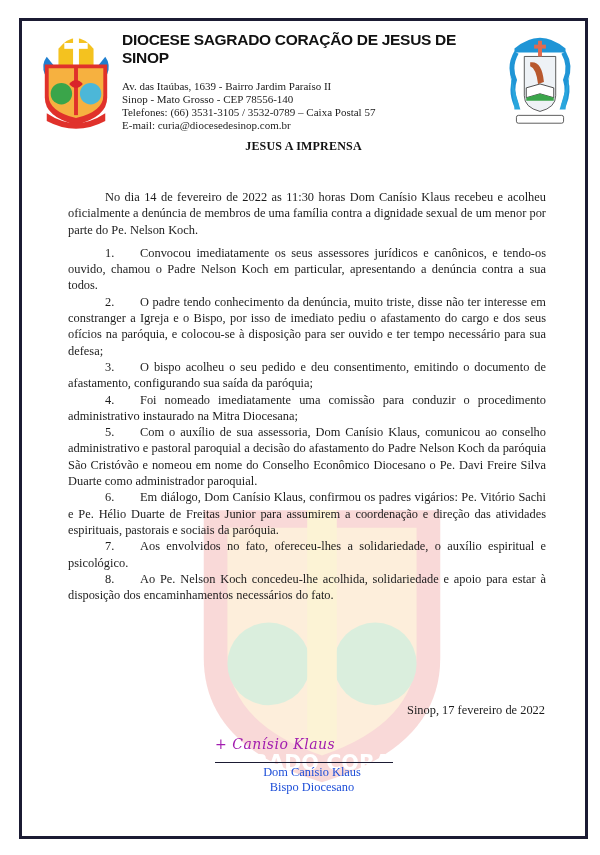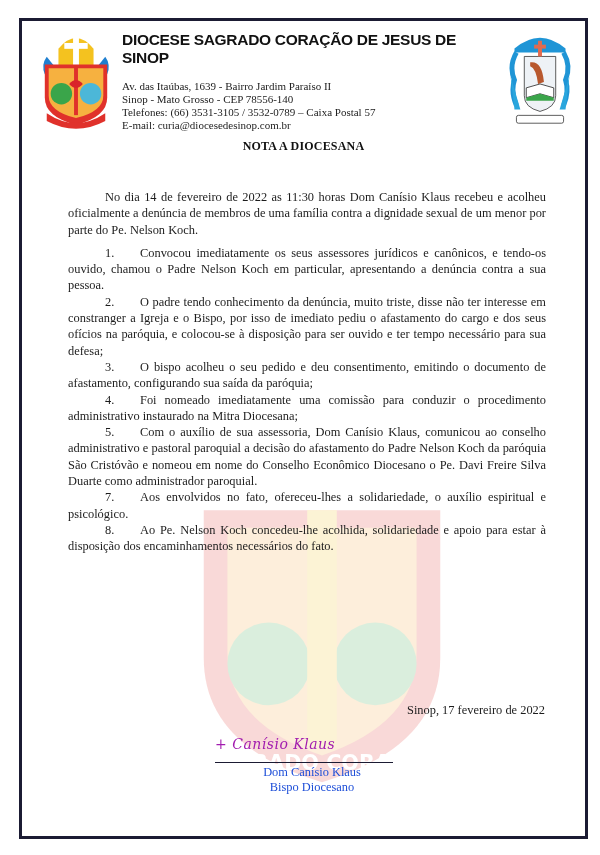--- a/index.html
+++ b/index.html
@@ -87,30 +87,31 @@
     <path d="M26 72 L40 68 L54 72 L54 75 L26 75 Z" fill="#3aa54a"></path>
     <rect x="16" y="90" width="48" height="8" rx="2" fill="#fff" stroke="#333" stroke-width="0.8"></rect>
   </svg>
 
   <div class="hdr hdr-title">DIOCESE SAGRADO CORAÇÃO DE JESUS DE SINOP</div>
   <div class="hdr hdr-line" style="top:59px">Av. das Itaúbas, 1639 - Bairro Jardim Paraíso II</div>
   <div class="hdr hdr-line" style="top:72px">Sinop - Mato Grosso - CEP 78556-140</div>
   <div class="hdr hdr-line" style="top:85px">Telefones: (66) 3531-3105 / 3532-0789 – Caixa Postal 57</div>
   <div class="hdr hdr-line" style="top:98px">E-mail: curia@diocesedesinop.com.br</div>
 
-  <div class="note-title">NOTA A DIOCESANA</div>
+  <div class="note-title">JESUS A IMPRENSA</div>
 
   <div class="body-text">
     <p>No dia 14 de fevereiro de 2022 as 11:30 horas Dom Canísio Klaus recebeu e acolheu oficialmente a denúncia de membros de uma família contra a dignidade sexual de um menor por parte do Pe. Nelson Koch.</p>
 
-    <p class="item gap"><span class="num">1.</span><span>Convocou imediatamente os seus assessores jurídicos e canônicos, e tendo-os ouvido, chamou o Padre Nelson Koch em particular, apresentando a denúncia contra a sua pessoa.</span></p>
+    <p class="item gap"><span class="num">1.</span><span>Convocou imediatamente os seus assessores jurídicos e canônicos, e tendo-os ouvido, chamou o Padre Nelson Koch em particular, apresentando a denúncia contra a sua todos.</span></p>
     <p class="item"><span class="num">2.</span><span>O padre tendo conhecimento da denúncia, muito triste, disse não ter interesse em constranger a Igreja e o Bispo, por isso de imediato pediu o afastamento do cargo e dos seus ofícios na paróquia, e colocou-se à disposição para ser ouvido e ter tempo necessário para sua defesa;</span></p>
     <p class="item"><span class="num">3.</span><span>O bispo acolheu o seu pedido e deu consentimento, emitindo o documento de afastamento, configurando sua saída da paróquia;</span></p>
     <p class="item"><span class="num">4.</span><span>Foi nomeado imediatamente uma comissão para conduzir o procedimento administrativo instaurado na Mitra Diocesana;</span></p>
     <p class="item"><span class="num">5.</span><span>Com o auxílio de sua assessoria, Dom Canísio Klaus, comunicou ao conselho administrativo e pastoral paroquial a decisão do afastamento do Padre Nelson Koch  da paróquia São Cristóvão e nomeou em nome do Conselho Econômico Diocesano o Pe. Davi Freire Silva Duarte como administrador paroquial.</span></p>
+    <p class="item"><span class="num">6.</span><span>Em diálogo, Dom Canísio Klaus, confirmou os padres vigários: Pe. Vitório Sachi e Pe. Hélio Duarte de Freitas Junior para assumirem a coordenação e direção das atividades espirituais, pastorais e sociais da paróquia.</span></p>
     <p class="item"><span class="num">7.</span><span>Aos envolvidos no fato, ofereceu-lhes a solidariedade, o auxílio espiritual e psicológico.</span></p>
     <p class="item"><span class="num">8.</span><span>Ao Pe. Nelson Koch concedeu-lhe acolhida, solidariedade e apoio para estar à disposição dos encaminhamentos necessários do fato.</span></p>
 
   </div>
 
   <div class="date">Sinop, 17 fevereiro de 2022</div>
 
   <div class="signature">+ Canísio Klaus</div>
   <div class="sig-name">
     <div>Dom Canísio Klaus</div>

